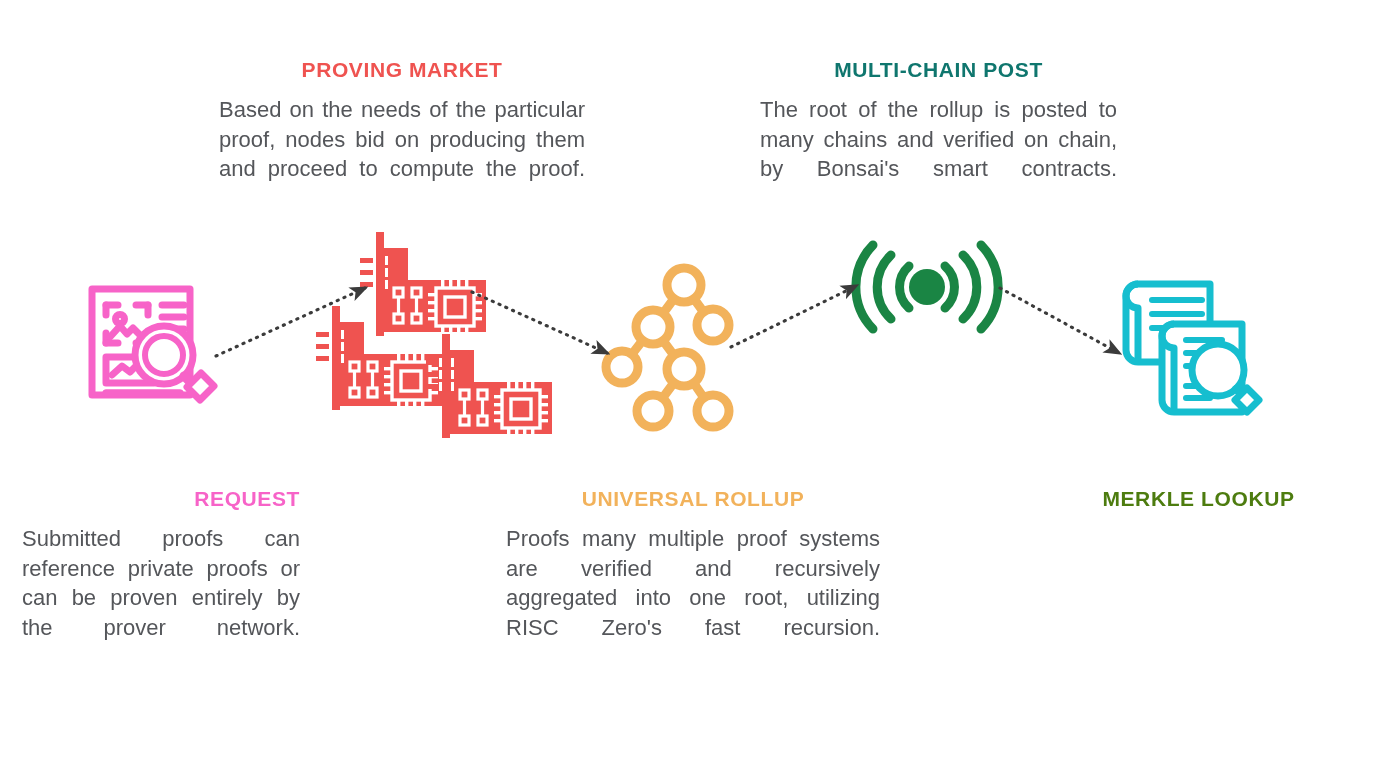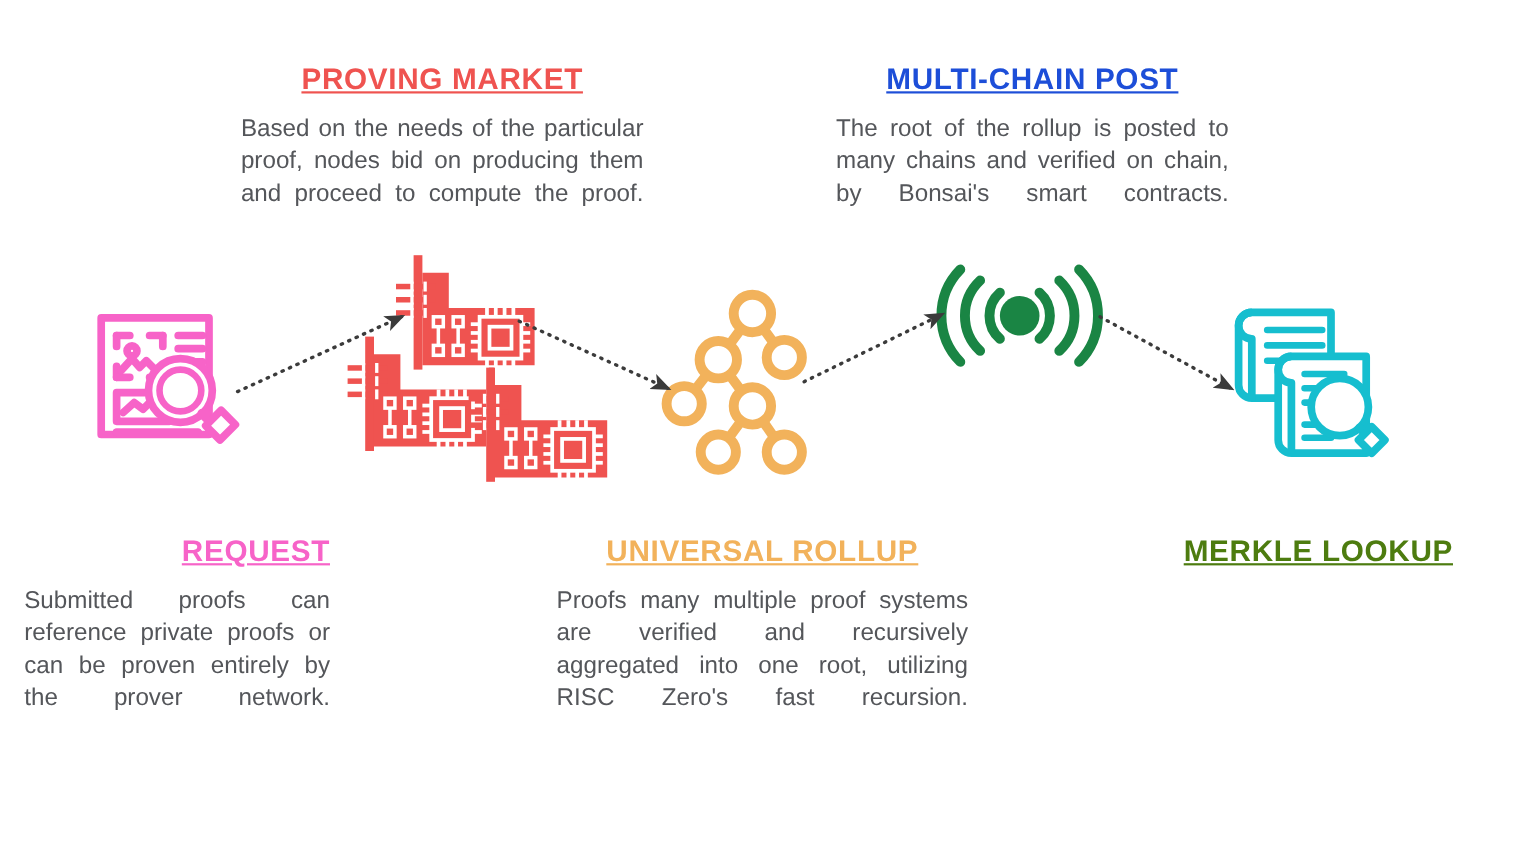--- a/index.html
+++ b/index.html
@@ -13,26 +13,25 @@
   }
   #canvas {
     position: relative;
     width: 1400px;
     height: 780px;
     background: #ffffff;
     overflow: hidden;
   }
   .block { position: absolute; }
   .blk-title {
-    font-size: 27px;
+    font-size: 21px;
     font-weight: bold;
     letter-spacing: 0.6px;
     margin: 0 0 14px 0;
     line-height: 1.1;
-    text-decoration: underline;
   }
   .blk-title.center { text-align: center; }
   .blk-body {
     font-size: 22px;
     line-height: 29.5px;
     color: #54565a;
     text-align: justify;
     text-justify: inter-word;
     margin: 0;
     font-weight: 400;
@@ -55,21 +54,21 @@
 <body>
 
 <div id="canvas">
 
   <div class="block" style="left:219px; top:58px; width:366px;">
     <div class="blk-title center" style="color:#EF5350;">PROVING MARKET</div>
     <div class="blk-body">Based on the needs of the particular proof, nodes bid on producing them and proceed to compute the proof.</div>
   </div>
 
   <div class="block" style="left:760px; top:58px; width:357px;">
-    <div class="blk-title center" style="color:#1d4ed8;">MULTI-CHAIN POST</div>
+    <div class="blk-title center" style="color:#0f766e;">MULTI-CHAIN POST</div>
     <div class="blk-body">The root of the rollup is posted to many chains and verified on chain, by Bonsai's smart contracts.</div>
   </div>
 
   <div class="block" style="left:22px; top:487px; width:278px;">
     <div class="blk-title center" style="color:#F763C8;text-align:right;">REQUEST</div>
     <div class="blk-body">Submitted proofs can reference private proofs or can be proven entirely by the prover network.</div>
   </div>
 
   <div class="block" style="left:486px; top:487px; width:374px;margin-left:20px;">
     <div class="blk-title center" style="color:#F2B25B;">UNIVERSAL ROLLUP</div>

